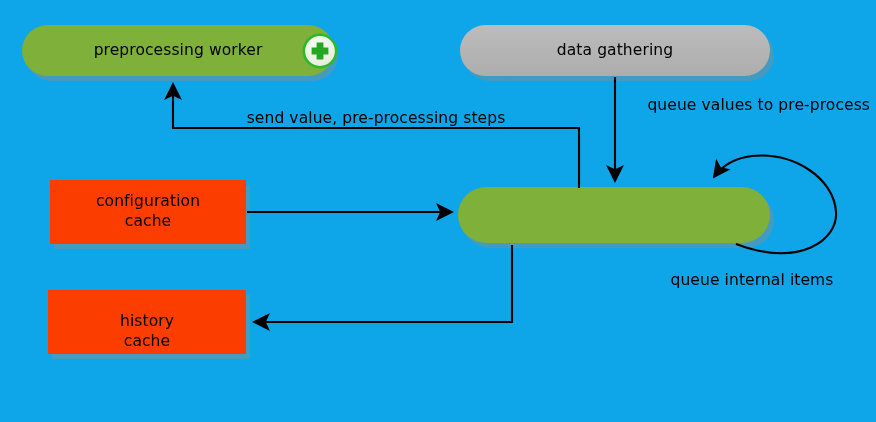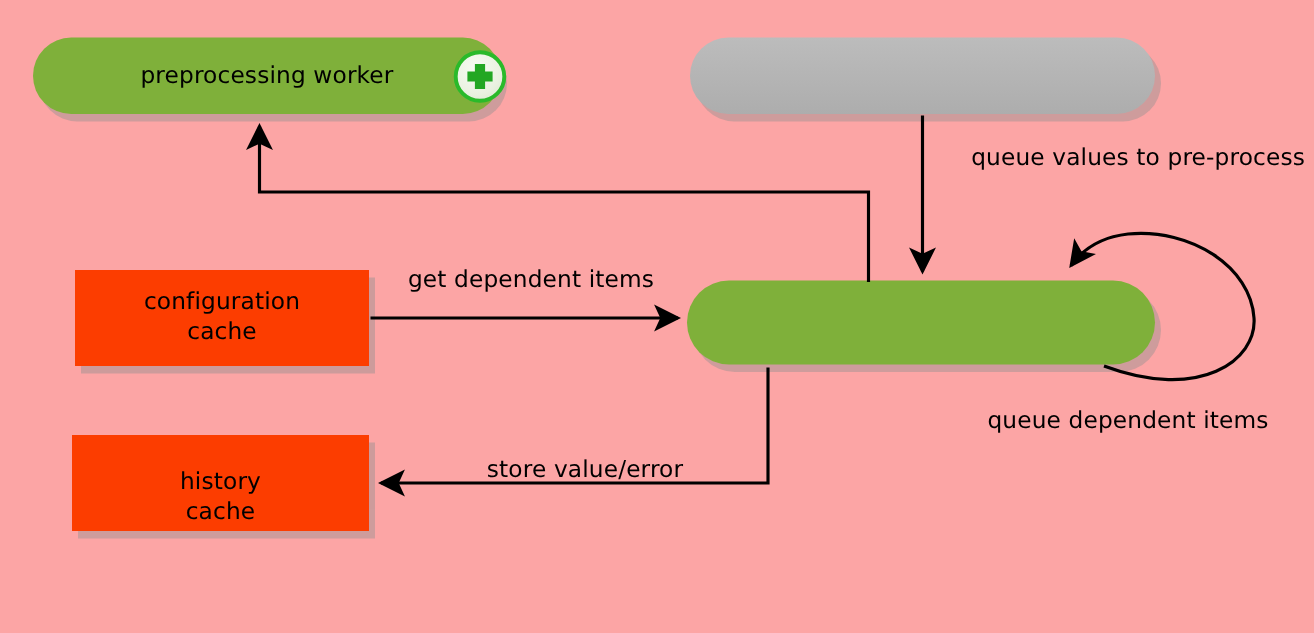--- a/index.html
+++ b/index.html
@@ -8,21 +8,21 @@
     padding: 0;
     background: #ffffff;
   }
   body {
     font-family: "DejaVu Sans", sans-serif;
   }
   #diagram-root {
     position: relative;
     width: 876px;
     height: 422px;
-    background: #fca5a5;
+    background: #0ea5e9;
     overflow: hidden;
   }
   .svg-layer {
     position: absolute;
     left: 0;
     top: 0;
     width: 876px;
     height: 422px;
   }
   .node-label {
@@ -99,45 +99,43 @@
       <path d="M 247 212 L 452 212" marker-end="url(#arrowhead)"></path>
 
       <path d="M 512 245 L 512 322 L 254 322" marker-end="url(#arrowhead)"></path>
 
       <path d="M 736 244 C 800 268 838 240 836 212 C 834 178 794 152 752 156 C 734 158 722 166 714 177" marker-end="url(#arrowhead)"></path>
     </g>
   </svg>
 
   <div class="node-label" style="left:22px; top:25px; width:312px; height:51px;">preprocessing worker</div>
 
+  <div class="node-label" style="left:460px; top:25px; width:310px; height:51px;">data gathering</div>
 
 
   <div class="node-label" style="left:50px; top:180px; width:196px; height:64px;">configuration
 cache</div>
 
   <div class="node-label" style="left:48px; top:290px; width:198px; height:84px;">history
 cache</div>
 
   <svg style="position:absolute; left:300px; top:31px; width:40px; height:40px;" viewBox="0 0 40 40" xmlns="http://www.w3.org/2000/svg">
     <circle cx="20" cy="20" r="16.2" fill="url(#plusFace)" stroke="#2aba2a" stroke-width="2.6"></circle>
     <path d="M 16.6 11.6 L 23.4 11.6 L 23.4 16.6 L 28.4 16.6 L 28.4 23.4 L 23.4 23.4 L 23.4 28.4 L 16.6 28.4 L 16.6 23.4 L 11.6 23.4 L 11.6 16.6 L 16.6 16.6 Z" fill="#23a723"></path>
   </svg>
 
   <div class="edge-label" style="left:240px; top:108px; width:272px;">
+    <span>send value, pre-processing steps</span>
   </div>
 
   <div class="edge-label" style="left:630px; top:95px; width:240px; text-align:right;">
     <span>queue values to pre-process</span>
   </div>
 
   <div class="edge-label" style="left:248px; top:176px; width:212px;">
-    <span>get dependent items</span>
   </div>
 
-  <div class="edge-label" style="left:300px; top:303px; width:180px;">
-    <span>store value/error</span>
-  </div>
 
   <div class="edge-label" style="left:652px; top:270px; width:200px;">
-    <span>queue dependent items</span>
+    <span>queue internal items</span>
   </div>
 
 </div>
 
 </body></html>

